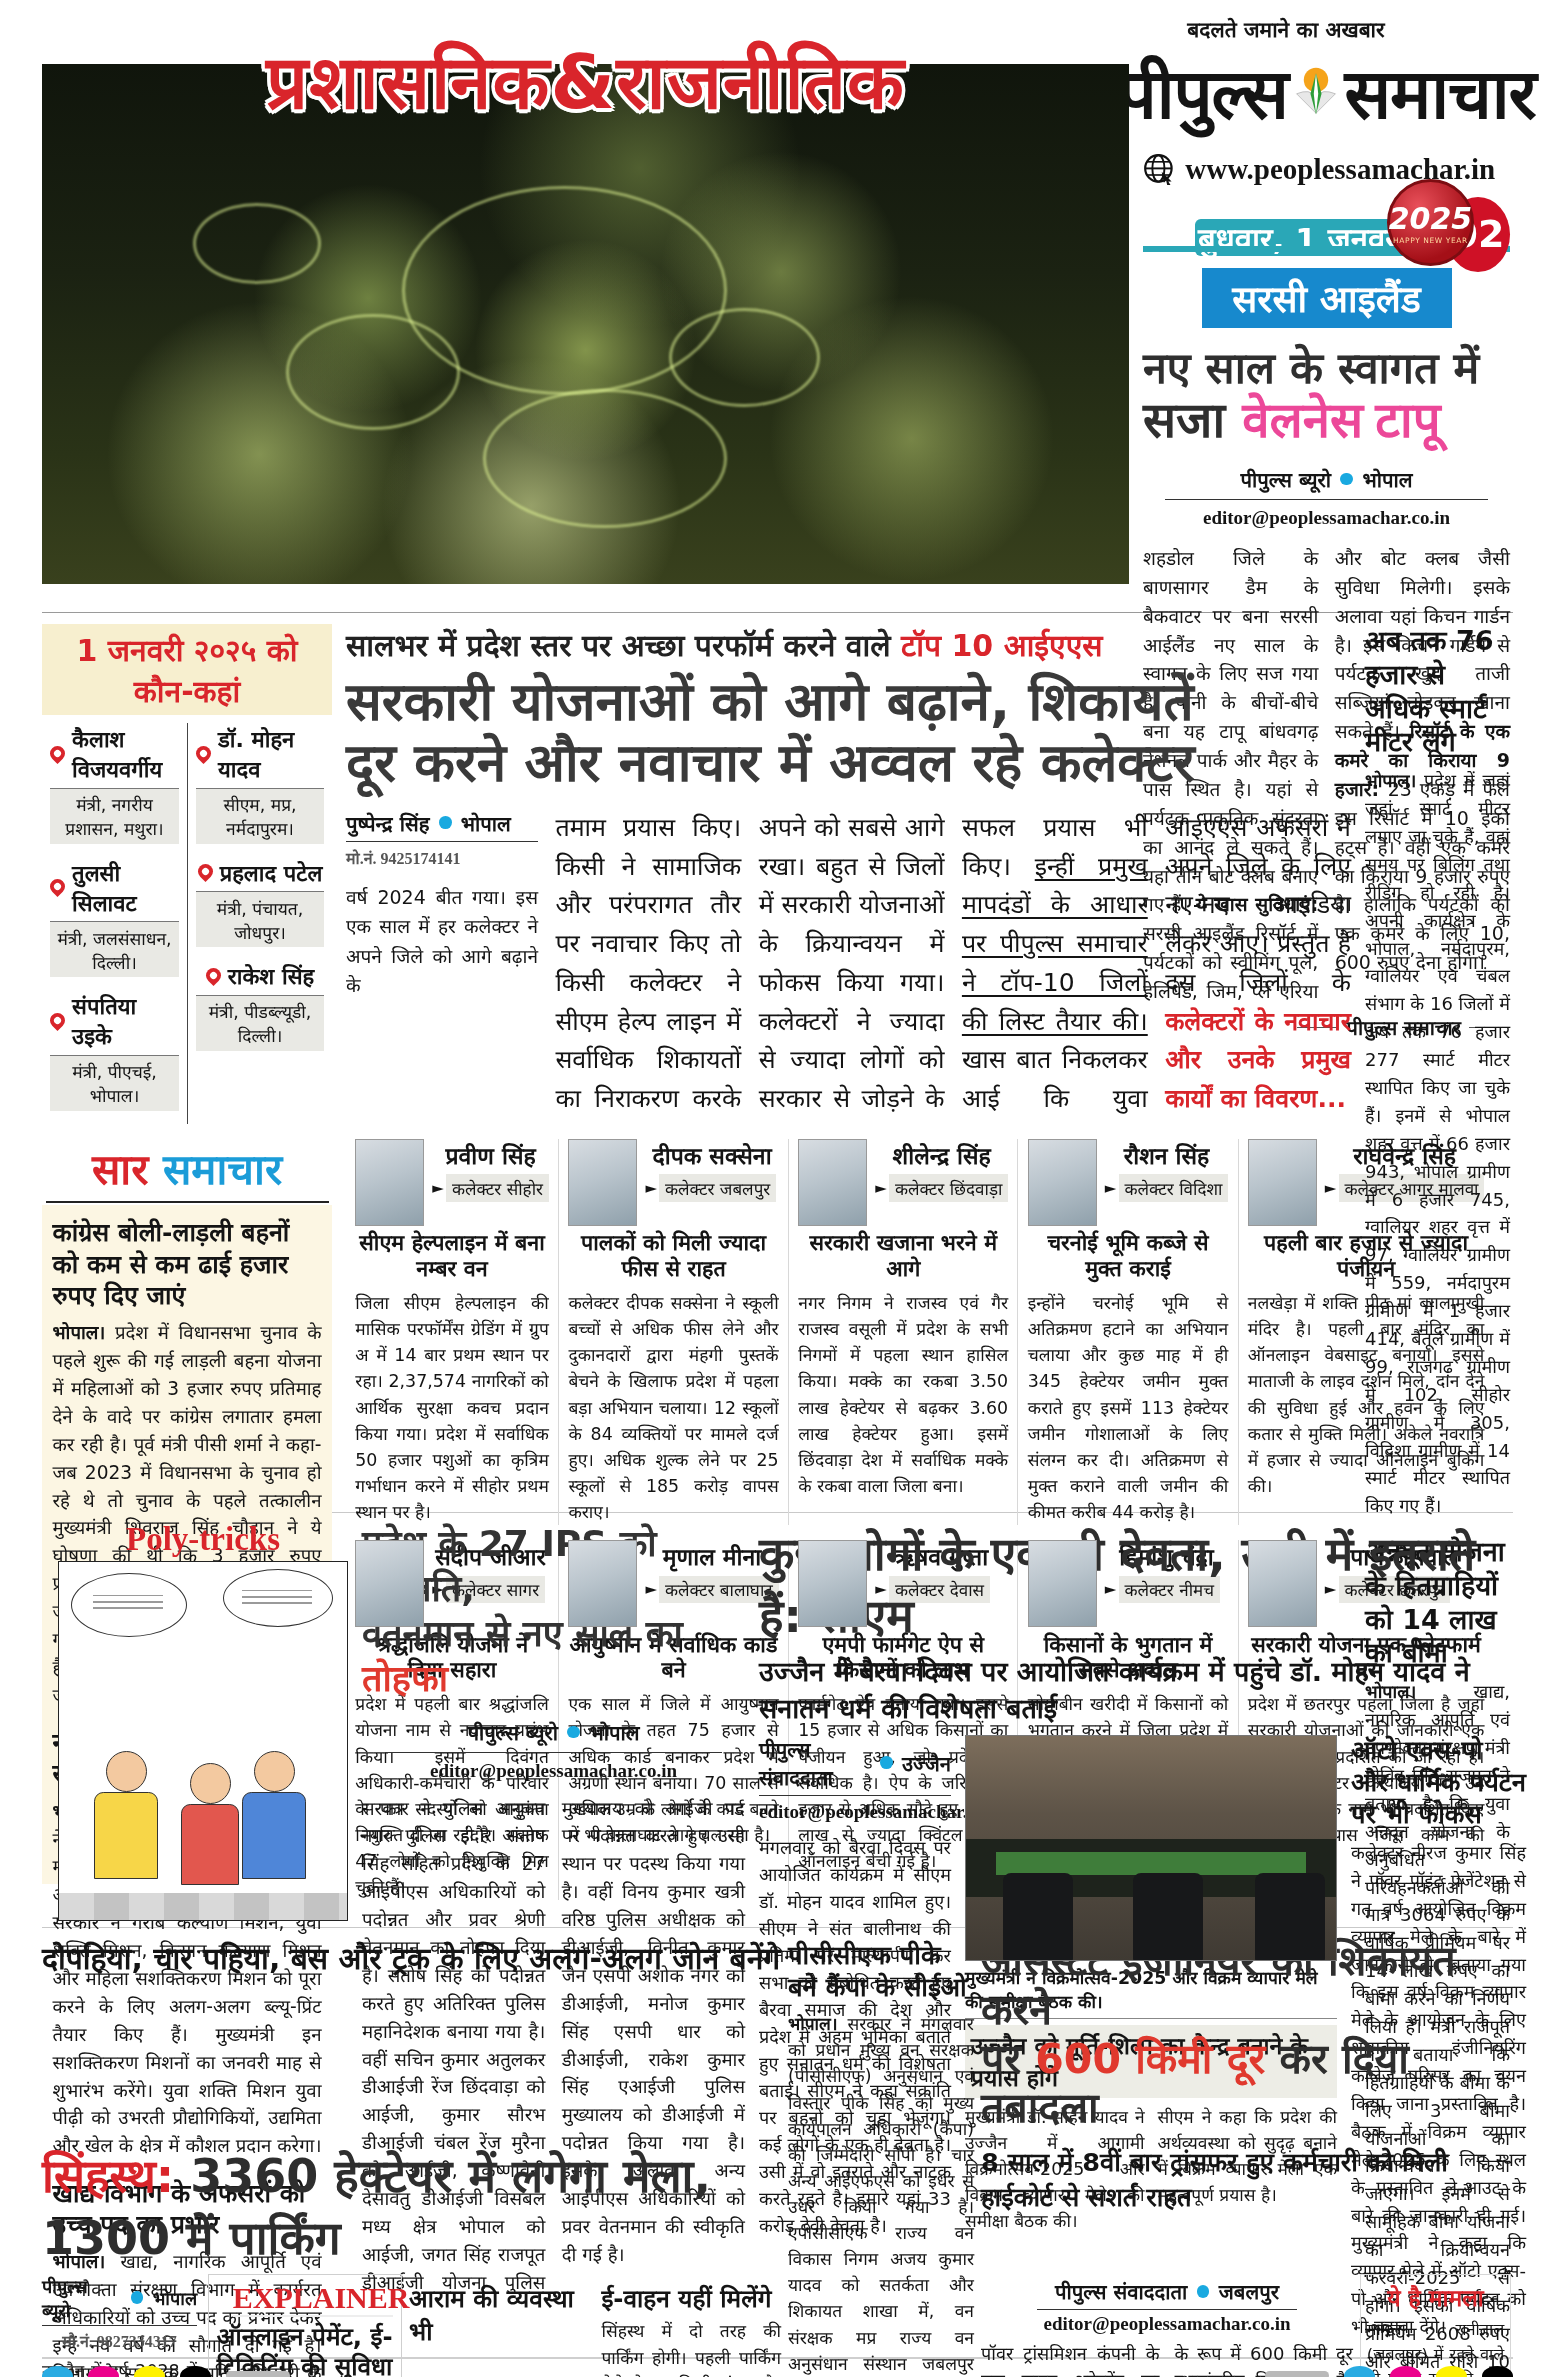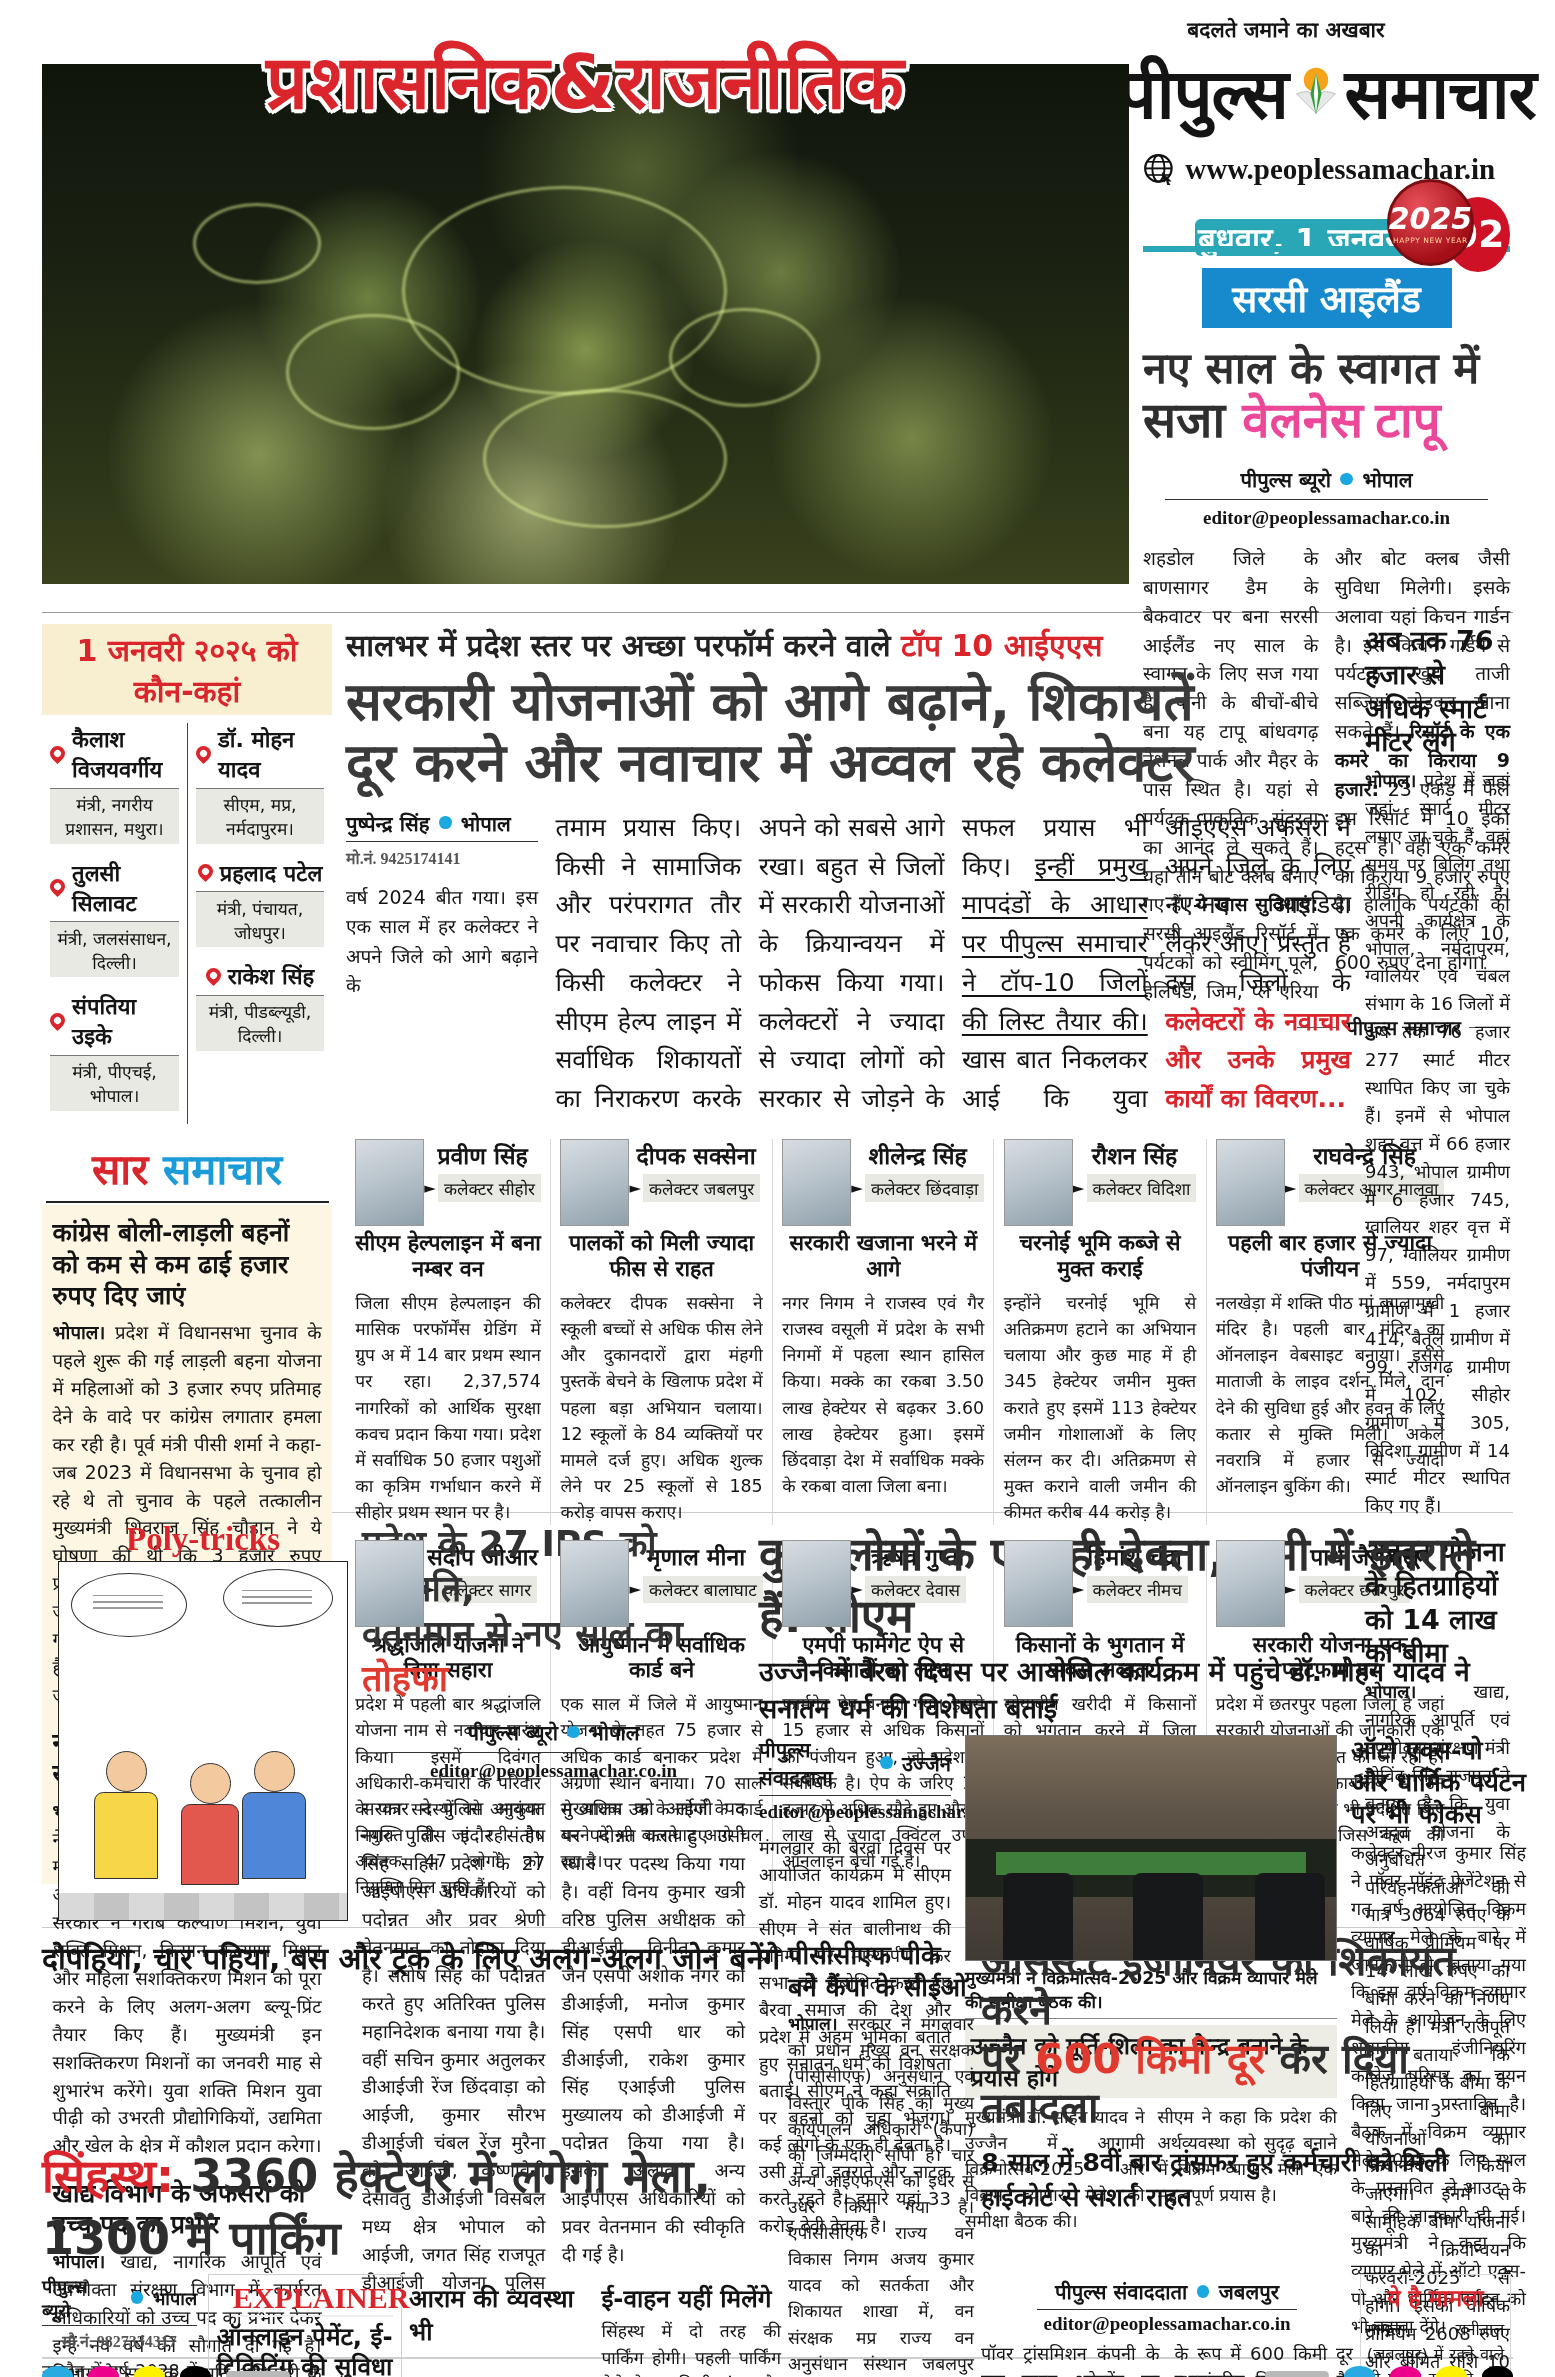--- a/index.html
+++ b/index.html
@@ -96,21 +96,21 @@
   .pby .byline{justify-content:flex-start;}
   .pby .byrule{margin:4.6px 0;width:100%;}
   .phone{font-family:"Liberation Serif","DejaVu Serif",serif;font-weight:bold;font-size:16px;color:#555;}
   .intro-start{font-size:19px;line-height:1.55;text-align:justify;margin-top:14px;}
   .introtxt{column-count:4;column-gap:17.4px;font-size:25px;line-height:1.55;text-align:justify;}
   .u{text-decoration:underline;text-underline-offset:4.1px;}
   .profiles{display:grid;grid-template-columns:repeat(5,1fr);margin-top:20px;}
   .pcell{padding:0 9.3px;border-left:1.2px solid #d8d8d8;}
   .pcell:first-child,.pcell:nth-child(6){border-left:none;}
   .pcell{margin-bottom:15px;}
-  .phead{display:grid;grid-template-columns:69px 1fr;gap:0;}
+  .phead{display:grid;grid-template-columns:69px 1fr;gap:8px;}
   .pphoto{width:69px;height:87px;border:1.2px solid #999;
     background:linear-gradient(160deg,#d8dde2 0%,#b9c4cc 45%,#8fa0ab 100%);position:relative;}
   .pphoto::after{content:"";position:absolute;left:50%;top:12.8px;transform:translateX(-50%);
     width:30px;height:30px;border-radius:50%;background:#caa astronomy;}
   .pname{font-size:23px;font-weight:800;text-align:center;}
   .ptag{display:flex;align-items:center;gap:2.3px;margin-top:3.5px;}
   .ptag .arr{font-size:15px;}
   .ptag .t{background:var(--gray);font-size:17px;padding:2.3px 5.8px;white-space:nowrap;}
   .pclaim{font-size:21.5px;font-weight:800;text-align:center;line-height:1.2;margin-top:4.6px;}
   .pbody{font-size:17.4px;line-height:1.5;text-align:justify;margin-top:8.1px;}

